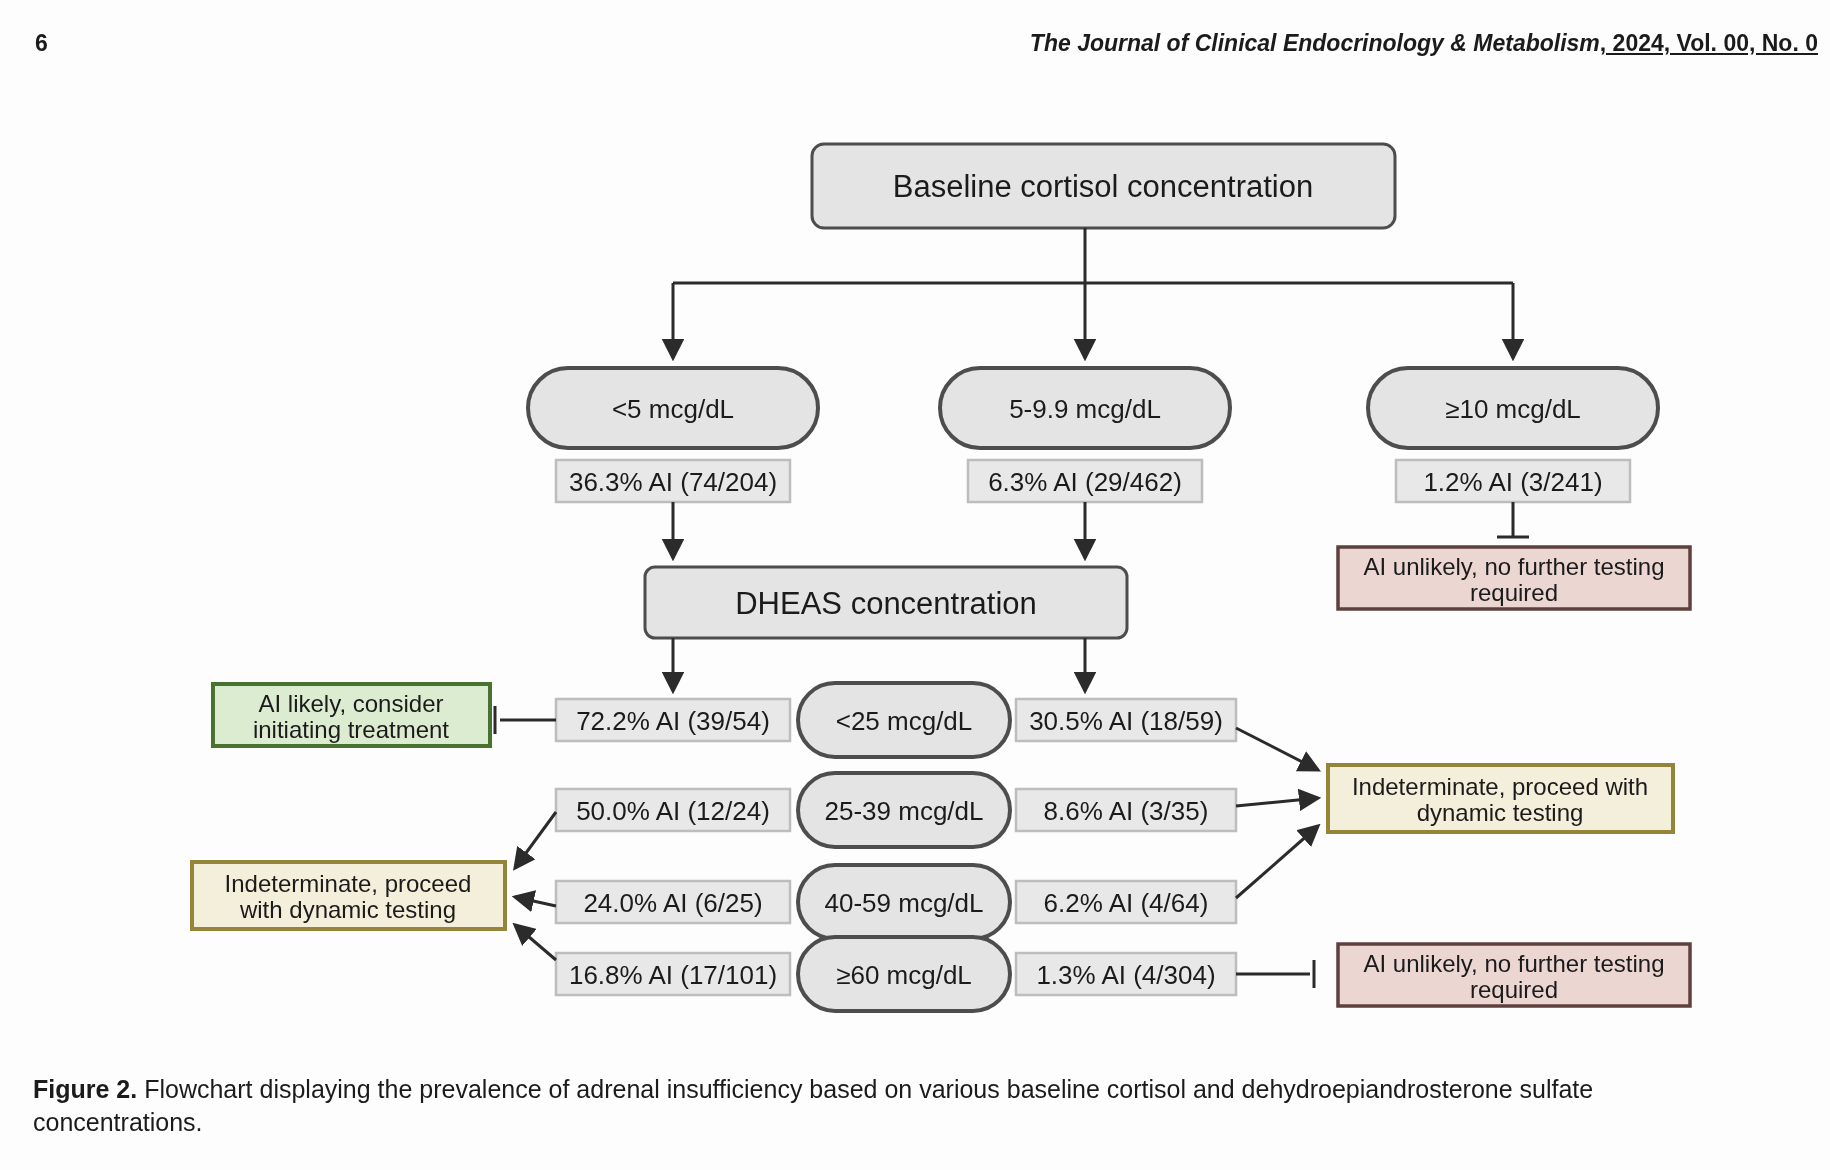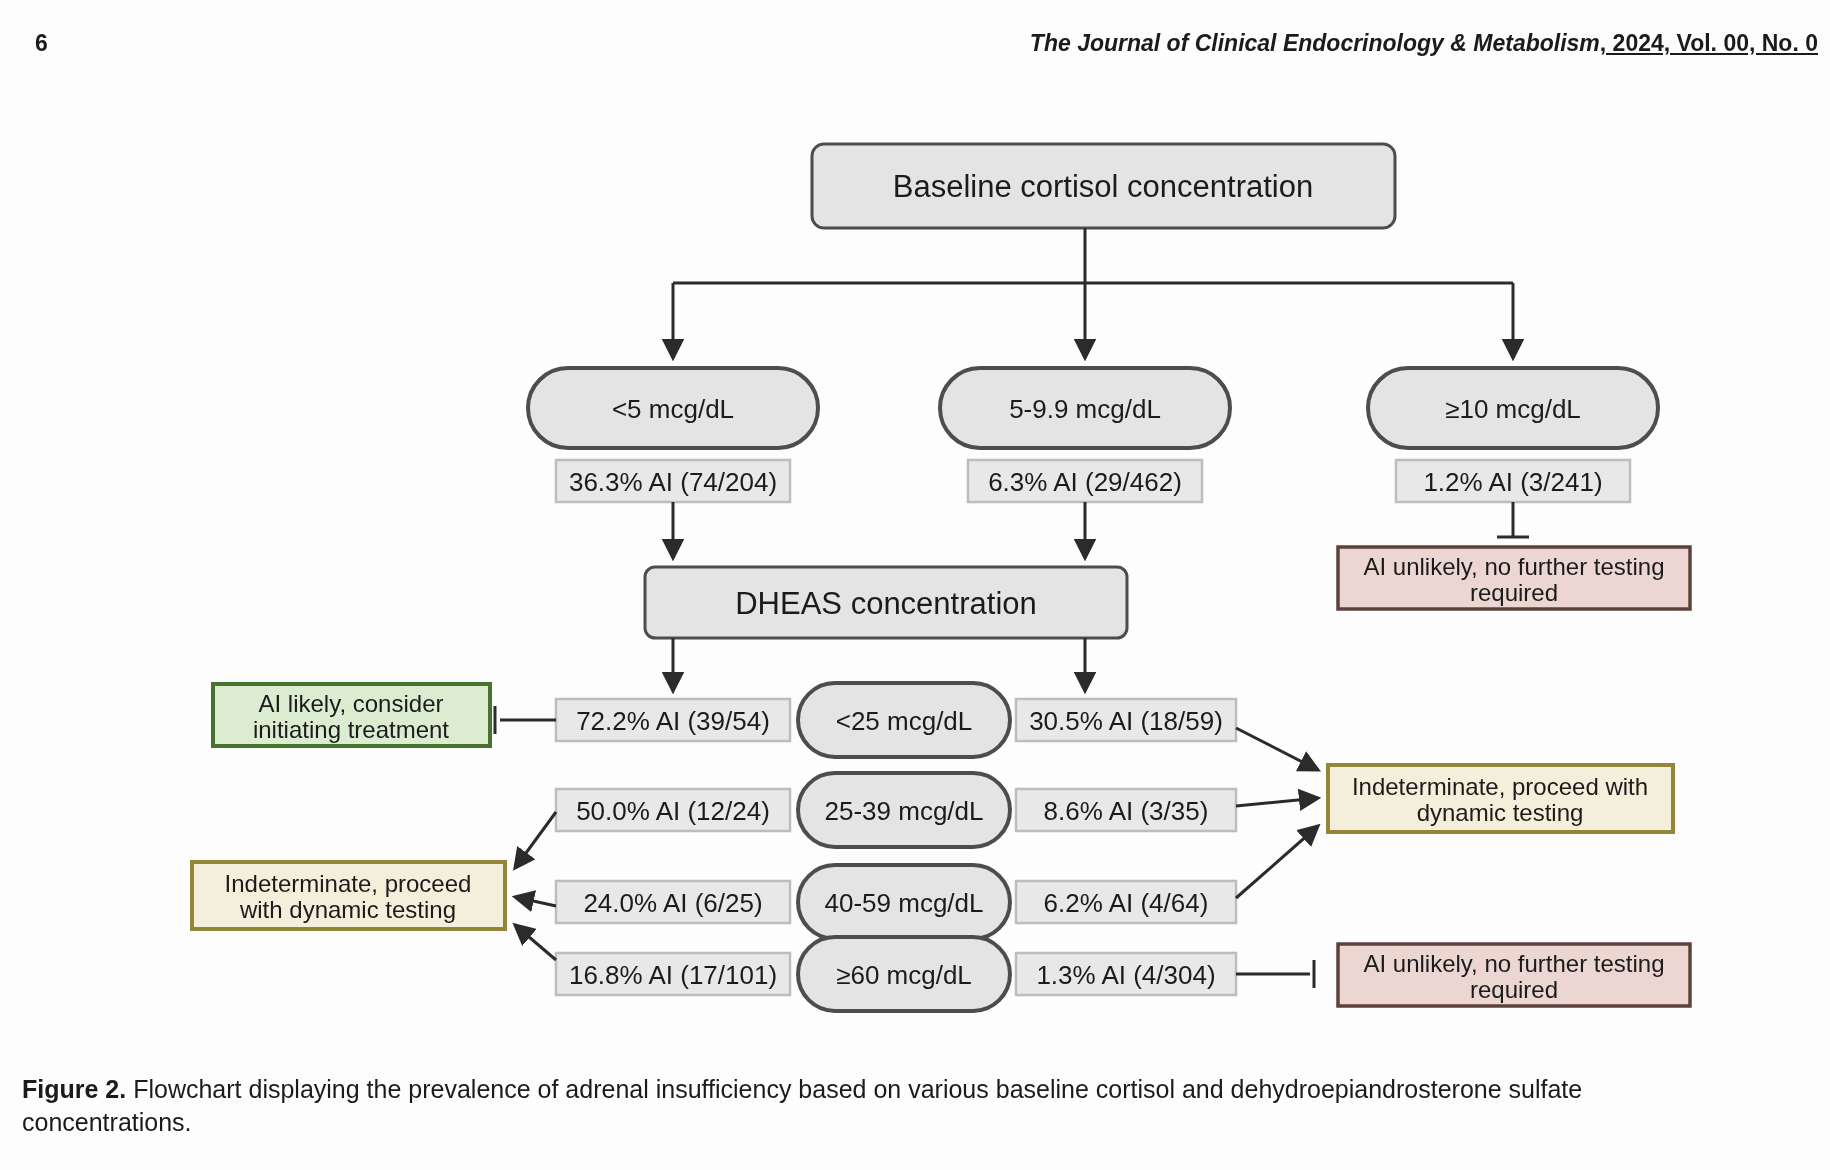--- a/index.html
+++ b/index.html
@@ -16,21 +16,21 @@
   .pill{fill:#e4e4e4;stroke:#4d4d4d;stroke-width:4;}
   .valbox{fill:#e8e8e8;stroke:#bdbdbd;stroke-width:2.5;}
   .green{fill:#dcecd1;stroke:#48722f;stroke-width:4;}
   .yellow{fill:#f4efda;stroke:#94853a;stroke-width:4;}
   .pink{fill:#ebd6d2;stroke:#5e403d;stroke-width:3.5;}
   .edge{stroke:#2b2b2b;stroke-width:3;fill:none;}
   .t-big{font-size:31px;}
   .t-pill{font-size:26px;}
   .t-val{font-size:26px;}
   .t-out{font-size:24px;}
-  .caption{position:absolute;left:22px;top:1048px;width:1650px;
+  .caption{position:absolute;left:33px;top:1048px;width:1650px;
            font-size:25px;line-height:1.32;}
   .caption strong{margin-right:7px;}
 </style>
 </head>
 <body>
 
 <div class="page">
 
   <div class="runhead">
     <span>6</span>

